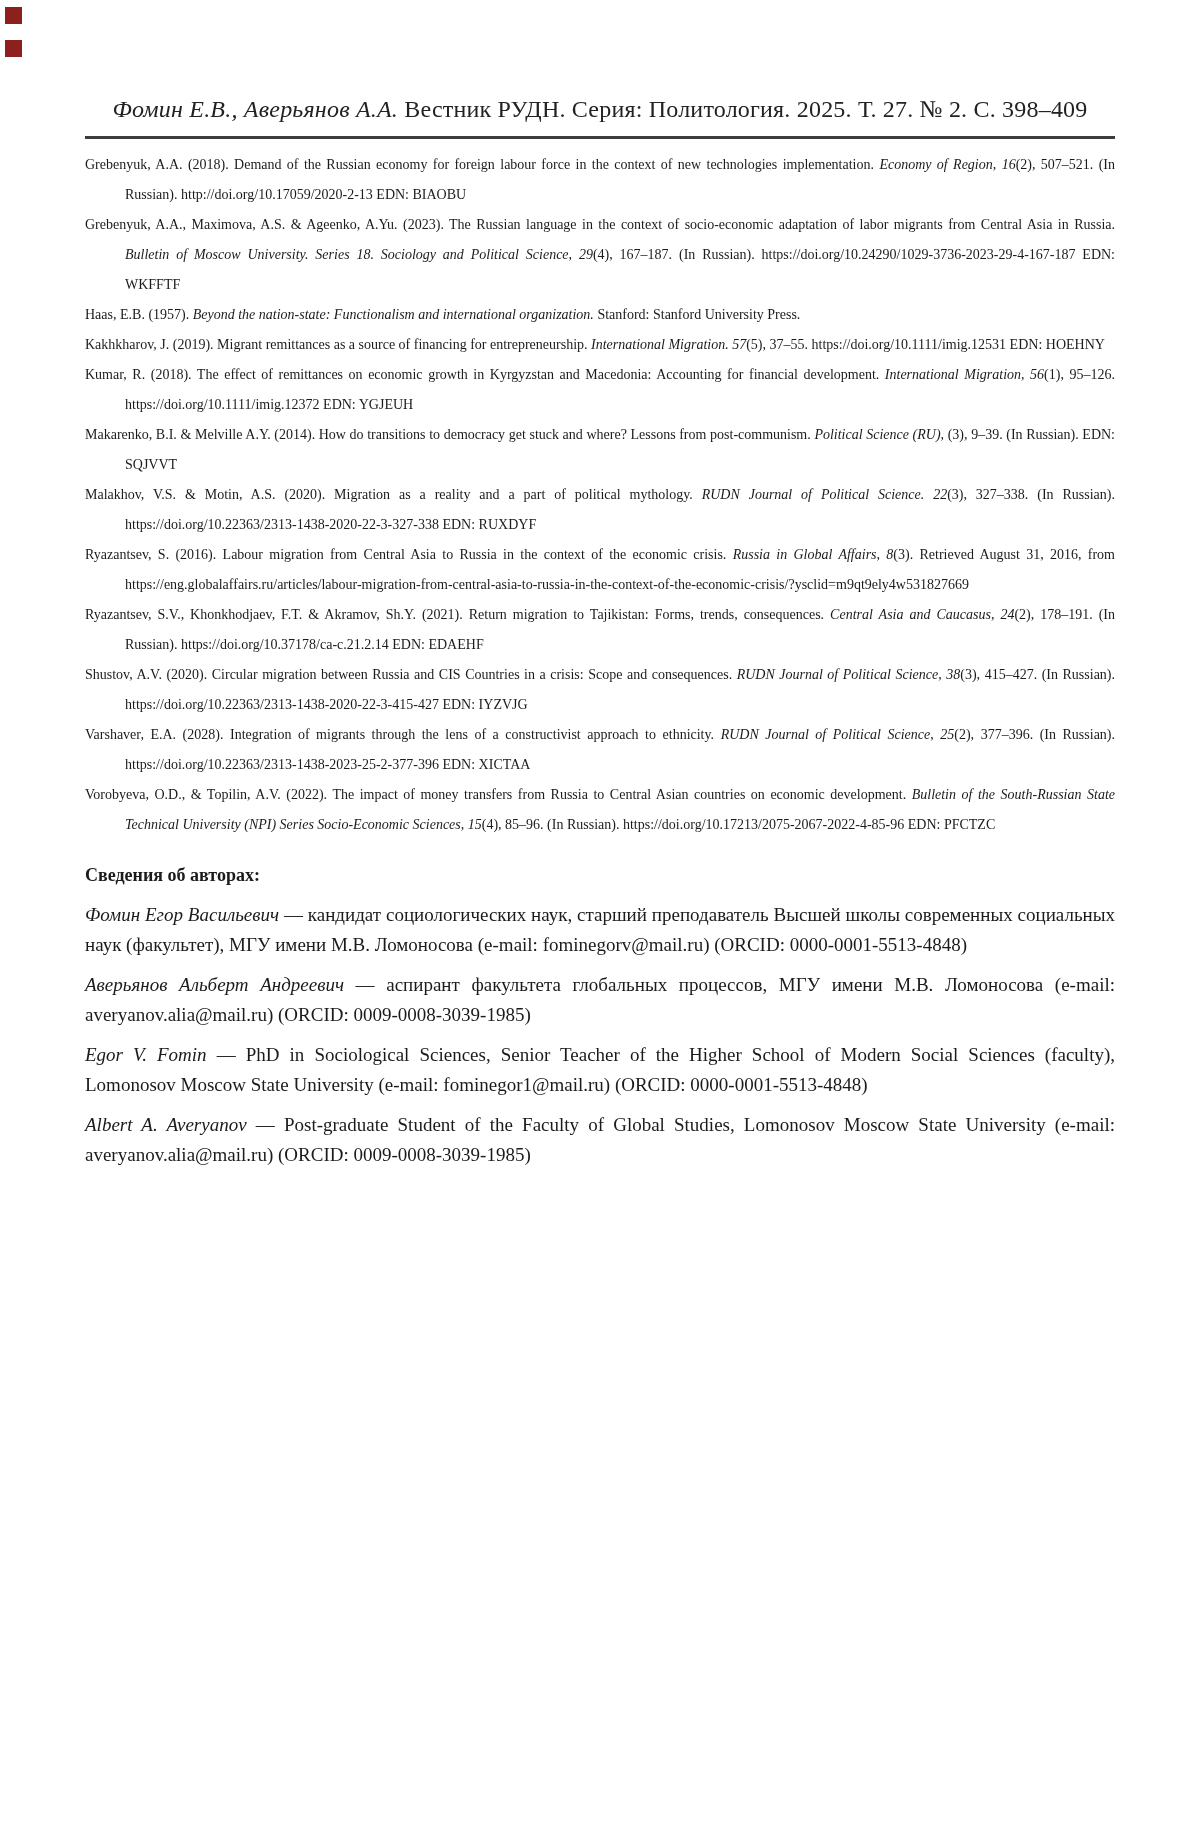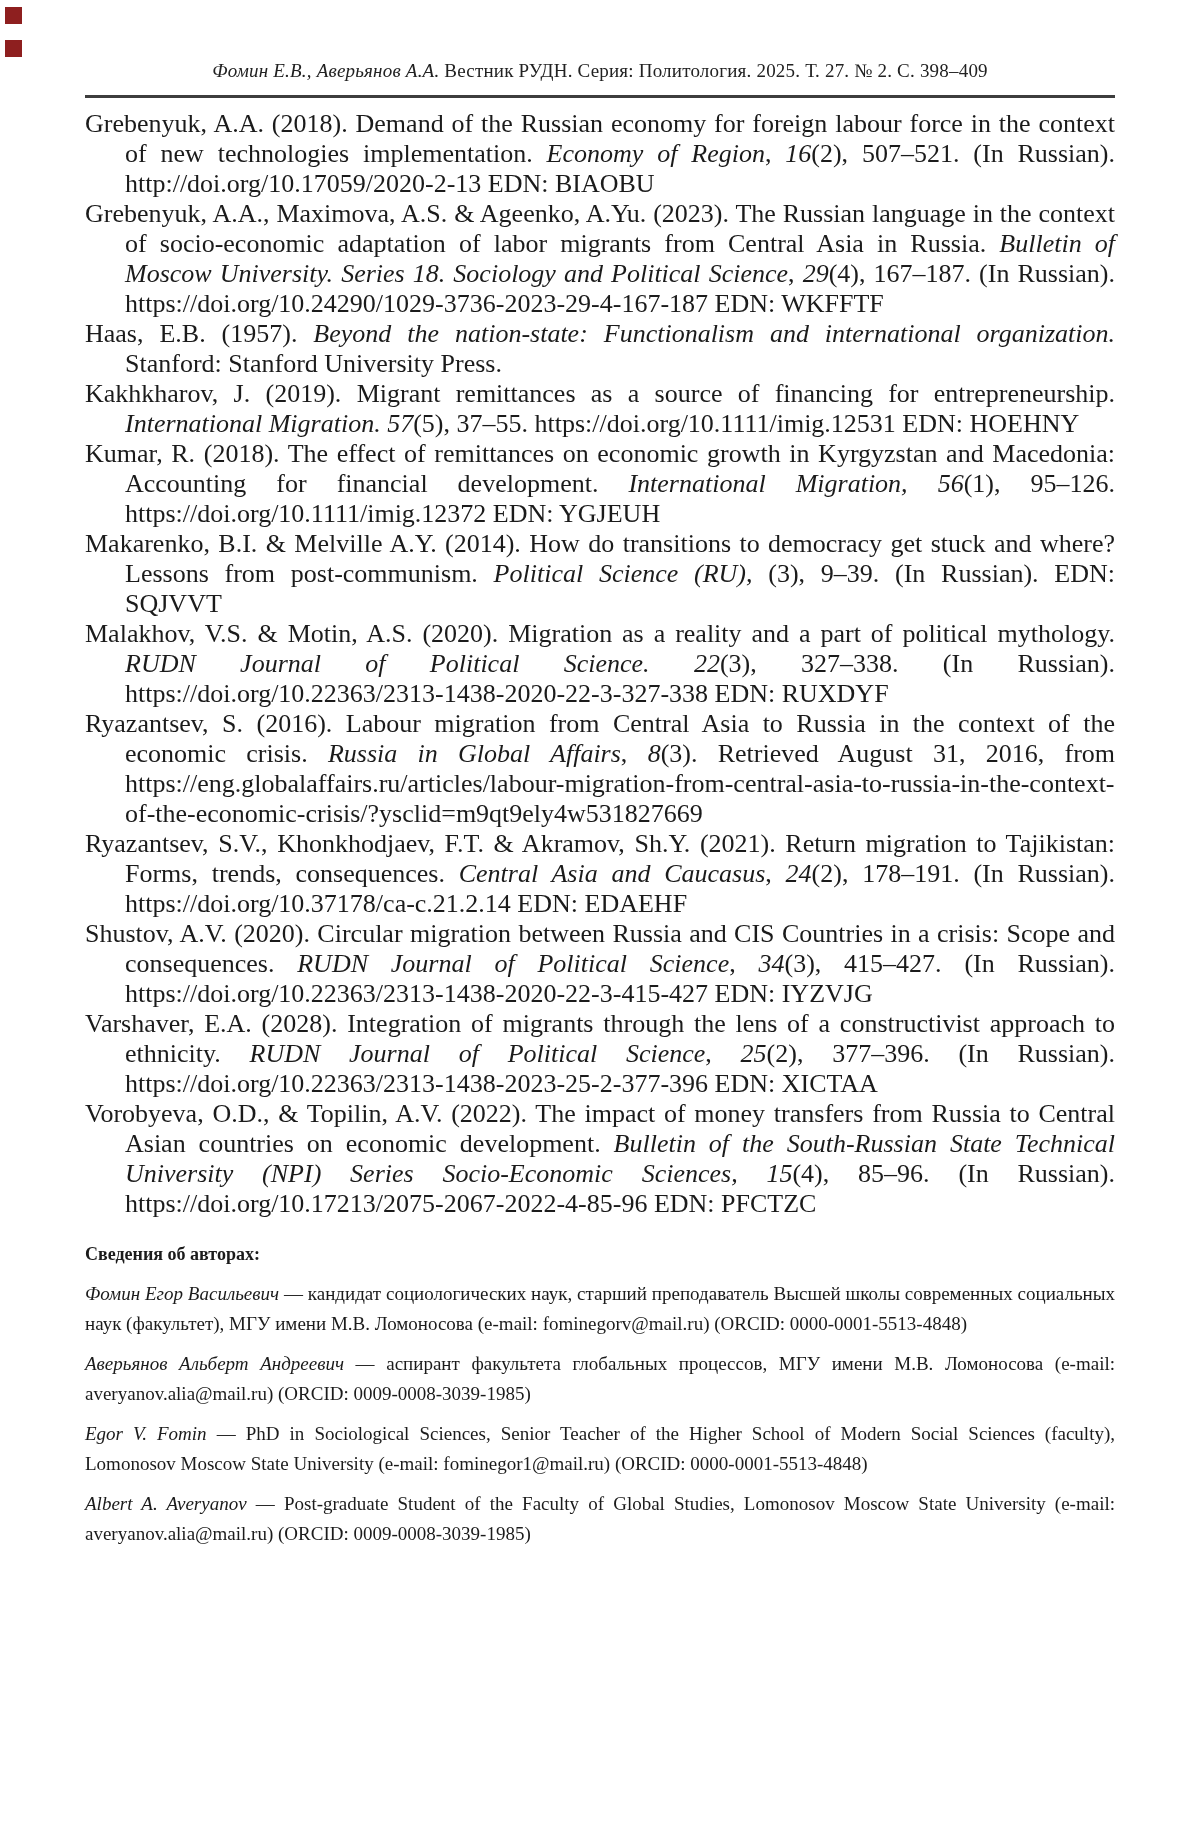--- a/index.html
+++ b/index.html
@@ -5,28 +5,28 @@
   html, body { margin:0; padding:0; }
   body {
     width:1200px; height:1834px; background:#ffffff; position:relative;
     font-family:"Liberation Serif", serif; color:#1b1b1b;
     -webkit-font-smoothing:antialiased;
   }
   .corner-markers { position:absolute; left:5px; top:7px; }
   .marker { width:17px; height:17px; margin-bottom:16px; }
   .page { padding:0 85px; }
   .running-head {
-    margin-top:60px; text-align:center; font-size:19px; color:#222;
+    margin-top:96px; text-align:center; font-size:24px; color:#222;
     letter-spacing:.2px; white-space:nowrap;
   }
   .running-head .it { font-style:italic; }
   .head-rule { border:none; border-top:3px solid #3d3d3d; margin:13px 0 11px 0; }
   .references { }
   .ref {
-    margin:0; font-size:26px; line-height:30px; text-align:justify;
+    margin:0; font-size:14px; line-height:30px; text-align:justify;
     padding-left:40px; text-indent:-40px; overflow-wrap:anywhere;
   }
   .it { font-style:italic; }
   .sec-heading {
     font-size:18px; font-weight:bold; margin:20px 0 4px 0; line-height:30px;
   }
   .author {
     margin:10px 0 0 0; font-size:19px; line-height:30px; text-align:justify;
   }
   .author .author-name { font-style:italic; }
@@ -50,21 +50,21 @@
   <div class="references" id="refs">
       <p class="ref"><span>Grebenyuk, A.A. (2018). Demand of the Russian economy for foreign labour force in the context of new technologies implementation. </span><span class="it">Economy of Region</span><span>, </span><span class="it">16</span><span>(2), 507–521. (In Russian). http://doi.org/10.17059/2020-2-13 EDN: BIAOBU</span></p>
       <p class="ref"><span>Grebenyuk, A.A., Maximova, A.S. &amp; Ageenko, A.Yu. (2023). The Russian language in the context of socio-economic adaptation of labor migrants from Central Asia in Russia. </span><span class="it">Bulletin of Moscow University. Series 18. Sociology and Political Science</span><span>, </span><span class="it">29</span><span>(4), 167–187. (In Russian). https://doi.org/10.24290/1029-3736-2023-29-4-167-187 EDN: WKFFTF</span></p>
       <p class="ref"><span>Haas, E.B. (1957). </span><span class="it">Beyond the nation-state: Functionalism and international organization.</span><span> Stanford: Stanford University Press.</span></p>
       <p class="ref"><span>Kakhkharov, J. (2019). Migrant remittances as a source of financing for entrepreneurship. </span><span class="it">International Migration. 57</span><span>(5), 37–55. https://doi.org/10.1111/imig.12531 EDN: HOEHNY</span></p>
       <p class="ref"><span>Kumar, R. (2018). The effect of remittances on economic growth in Kyrgyzstan and Macedonia: Accounting for financial development. </span><span class="it">International Migration, 56</span><span>(1), 95–126. https://doi.org/10.1111/imig.12372 EDN: YGJEUH</span></p>
       <p class="ref"><span>Makarenko, B.I. &amp; Melville A.Y. (2014). How do transitions to democracy get stuck and where? Lessons from post-communism. </span><span class="it">Political Science (RU),</span><span> (3), 9–39. (In Russian). EDN: SQJVVT</span></p>
       <p class="ref"><span>Malakhov, V.S. &amp; Motin, A.S. (2020). Migration as a reality and a part of political mythology. </span><span class="it">RUDN Journal of Political Science. 22</span><span>(3), 327–338. (In Russian). https://doi.org/10.22363/2313-1438-2020-22-3-327-338 EDN: RUXDYF</span></p>
       <p class="ref"><span>Ryazantsev, S. (2016). Labour migration from Central Asia to Russia in the context of the economic crisis. </span><span class="it">Russia in Global Affairs</span><span>, </span><span class="it">8</span><span>(3). Retrieved August 31, 2016, from https://eng.globalaffairs.ru/articles/labour-migration-from-central-asia-to-russia-in-the-context-of-the-economic-crisis/?ysclid=m9qt9ely4w531827669</span></p>
       <p class="ref"><span>Ryazantsev, S.V., Khonkhodjaev, F.T. &amp; Akramov, Sh.Y. (2021). Return migration to Tajikistan: Forms, trends, consequences. </span><span class="it">Central Asia and Caucasus</span><span>, </span><span class="it">24</span><span>(2), 178–191. (In Russian). https://doi.org/10.37178/ca-c.21.2.14 EDN: EDAEHF</span></p>
-      <p class="ref"><span>Shustov, A.V. (2020). Circular migration between Russia and CIS Countries in a crisis: Scope and consequences. </span><span class="it">RUDN Journal of Political Science</span><span>, </span><span class="it">34</span><span>(3), 415–427. (In Russian). https://doi.org/10.22363/2313-1438-2020-22-3-415-427 EDN: IYZVJG</span></p>
+      <p class="ref"><span>Shustov, A.V. (2020). Circular migration between Russia and CIS Countries in a crisis: Scope and consequences. </span><span class="it">RUDN Journal of Political Science</span><span>, </span><span class="it">38</span><span>(3), 415–427. (In Russian). https://doi.org/10.22363/2313-1438-2020-22-3-415-427 EDN: IYZVJG</span></p>
       <p class="ref"><span>Varshaver, E.A. (2028). Integration of migrants through the lens of a constructivist approach to ethnicity. </span><span class="it">RUDN Journal of Political Science</span><span>, </span><span class="it">25</span><span>(2), 377–396. (In Russian). https://doi.org/10.22363/2313-1438-2023-25-2-377-396 EDN: XICTAA</span></p>
       <p class="ref"><span>Vorobyeva, O.D., &amp; Topilin, A.V. (2022). The impact of money transfers from Russia to Central Asian countries on economic development. </span><span class="it">Bulletin of the South-Russian State Technical University (NPI) Series Socio-Economic Sciences, 15</span><span>(4), 85–96. (In Russian). https://doi.org/10.17213/2075-2067-2022-4-85-96 EDN: PFCTZC</span></p>
     </div>
 
   <div class="sec-heading">Сведения об авторах:</div>
   <div id="authors-ru">
       <p class="author"><span class="author-name">Фомин Егор Васильевич</span> — кандидат социологических наук, старший преподаватель Высшей школы современных социальных наук (факультет), МГУ имени М.В. Ломоносова (e-mail: fominegorv@mail.ru) (ORCID: 0000-0001-5513-4848)</p>
       <p class="author"><span class="author-name">Аверьянов Альберт Андреевич</span> — аспирант факультета глобальных процессов, МГУ имени М.В. Ломоносова (e-mail: averyanov.alia@mail.ru) (ORCID: 0009-0008-3039-1985)</p>
     </div>
 

